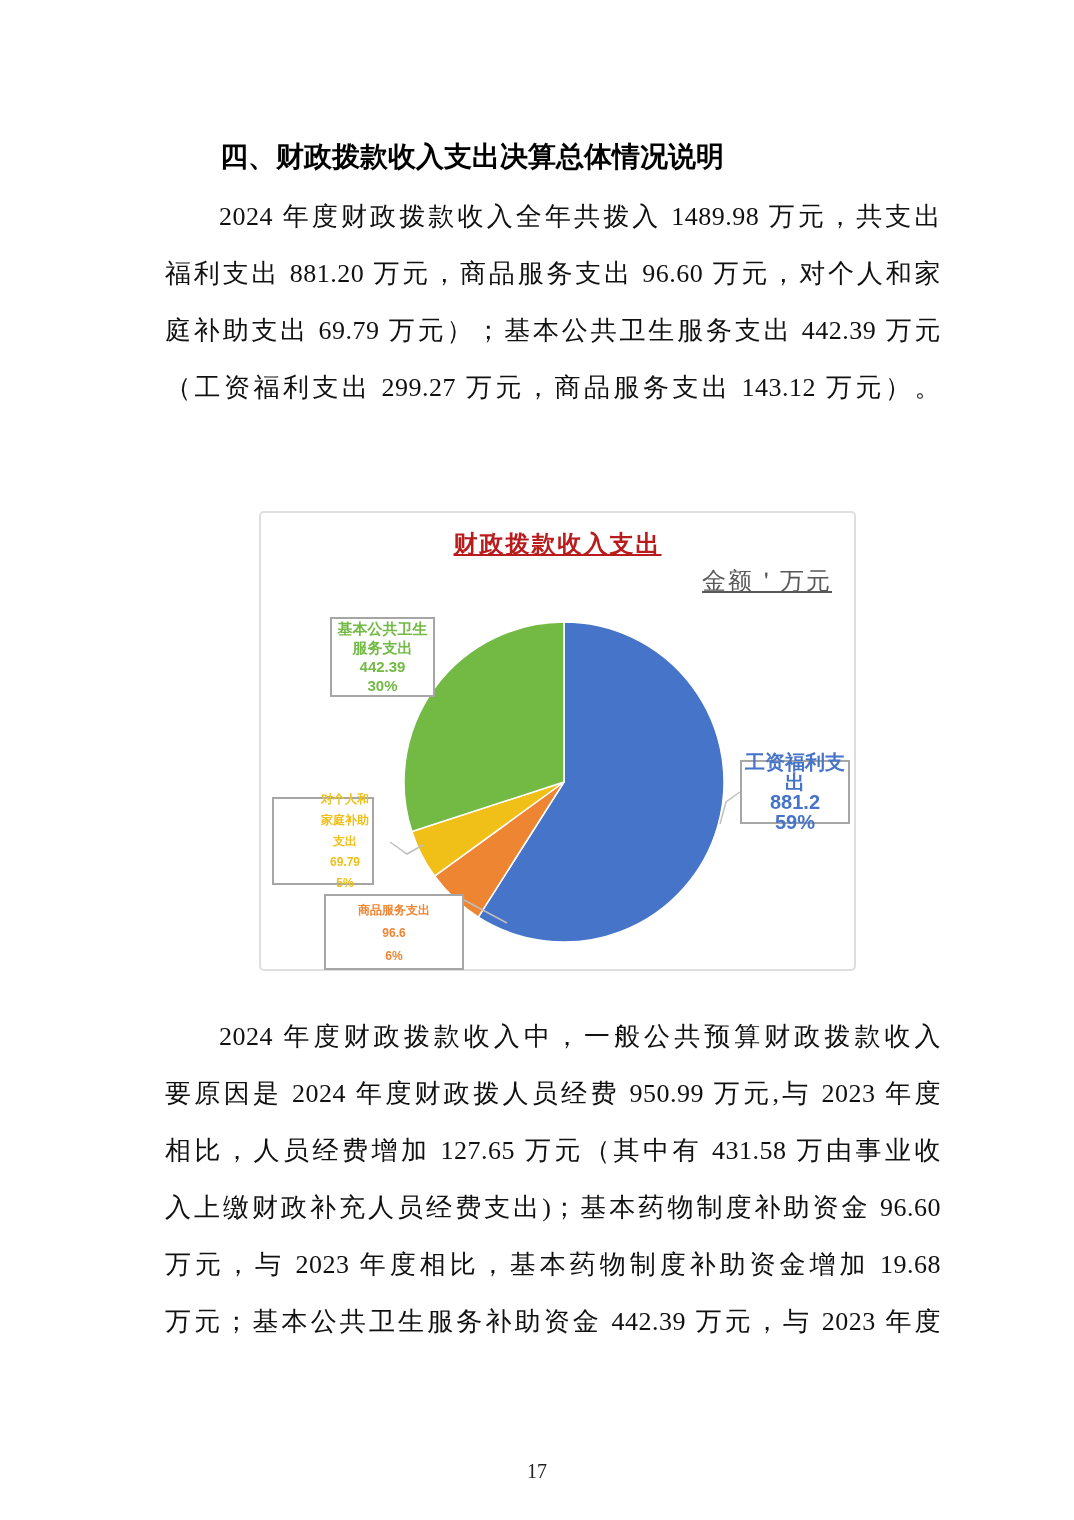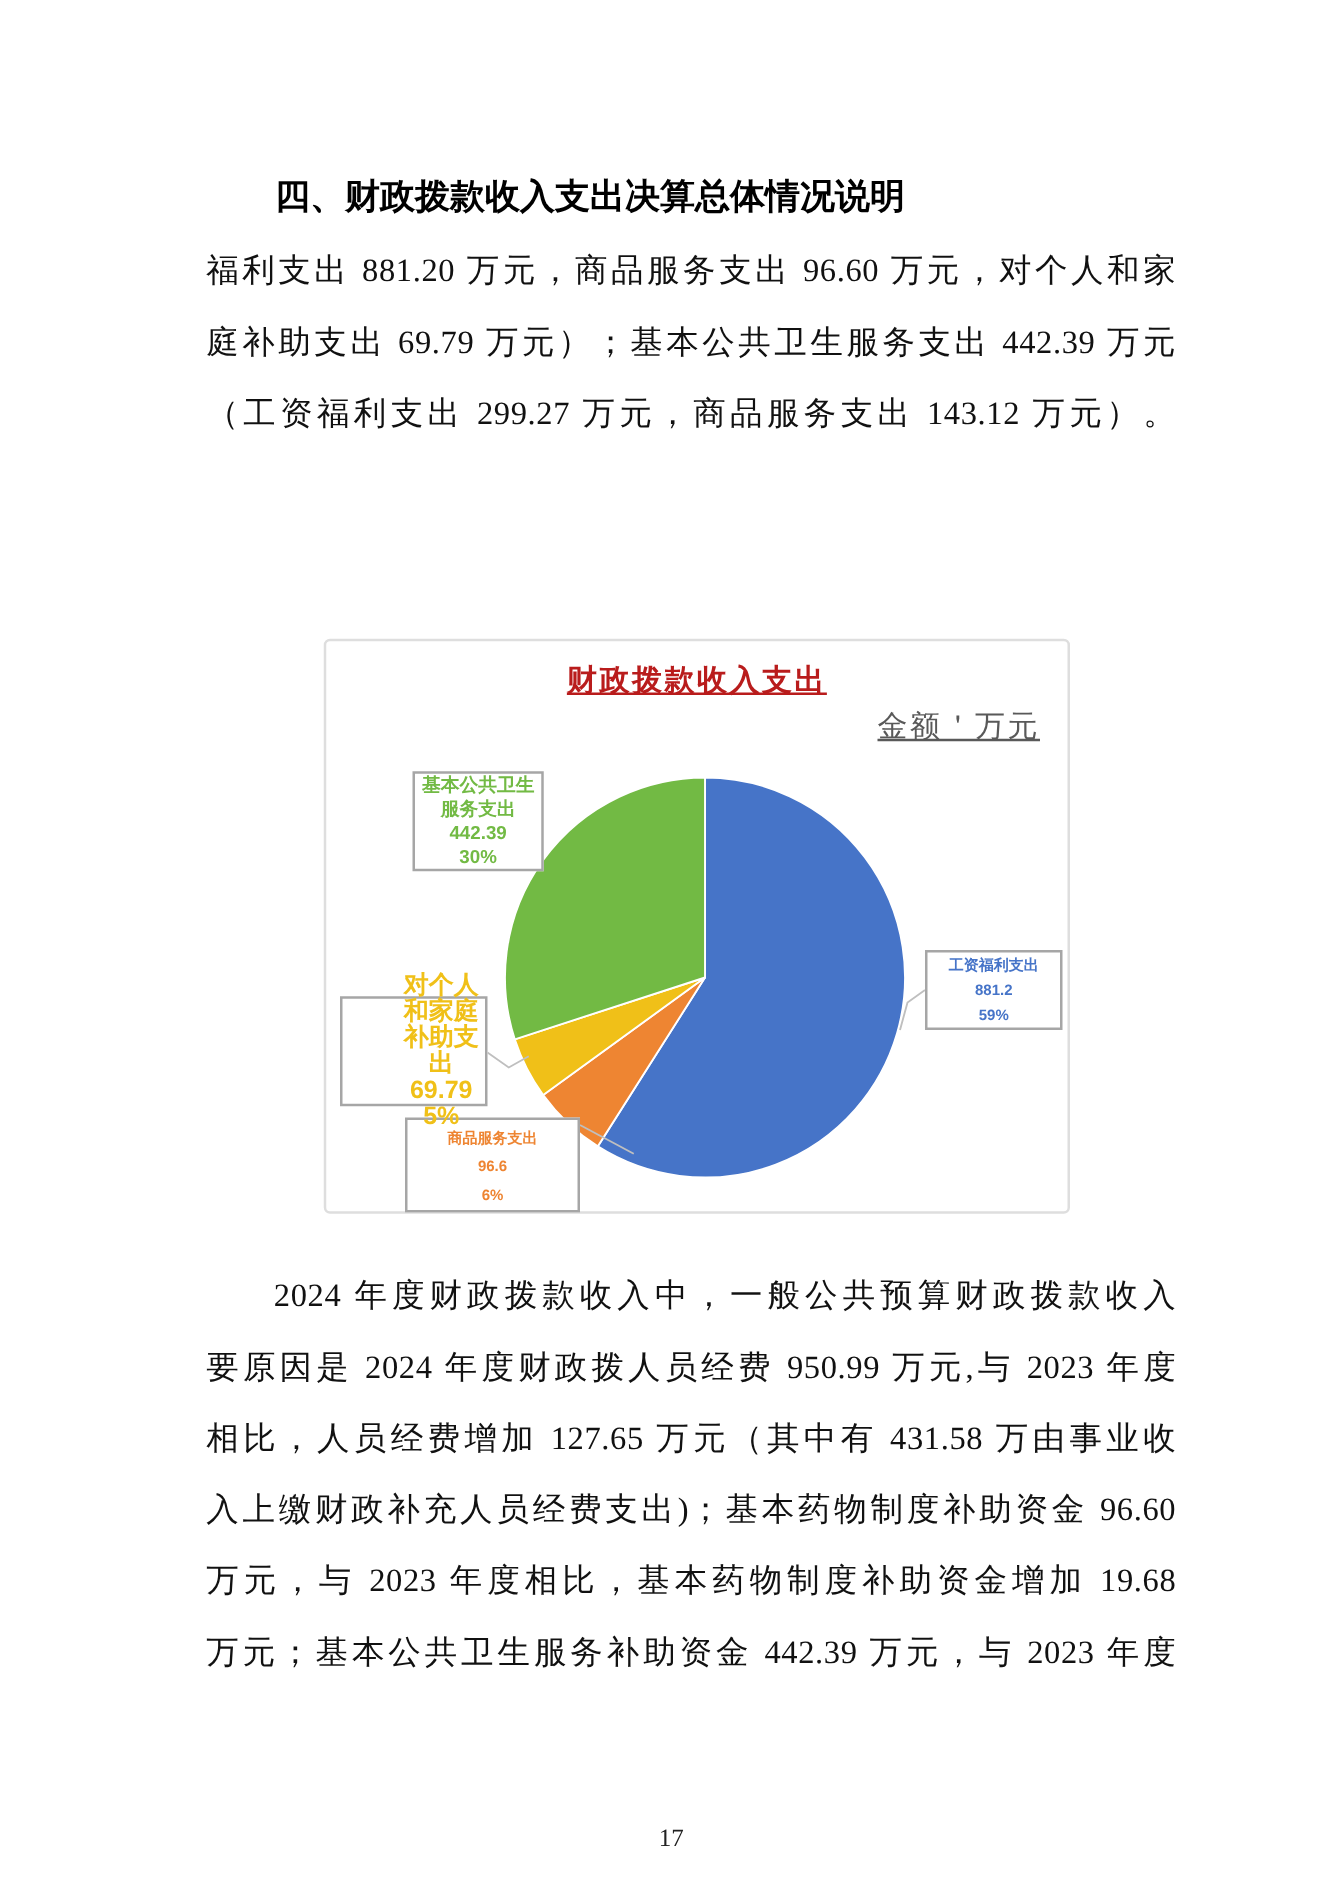--- a/index.html
+++ b/index.html
@@ -49,36 +49,37 @@
   .pie-svg { position:absolute; left:0; top:0; width:597px; height:460px; }
   .callout {
     position:absolute; background:#fff;
     border:2px solid #a6a6a6;
     font-family:"Liberation Sans","DejaVu Sans",sans-serif;
     font-weight:bold; text-align:center;
     display:flex; flex-direction:column; justify-content:center;
   }
   .callout div { width:100%; }
   #callout-green  { left:69px;  top:104px; width:105px; height:80px; font-size:15px; line-height:19px; }
-  #callout-yellow { left:11px;  top:284px; width:118px; height:88px; font-size:20px; line-height:21px;padding-left:44px; }
+  #callout-yellow { left:11px;  top:284px; width:102px; height:88px; font-size:12px; line-height:21px;padding-left:44px; }
   #callout-orange { left:63px;  top:381px; width:140px; height:76px; font-size:12px; line-height:23px;justify-content:flex-end; }
-  #callout-blue   { left:479px; top:247px; width:110px; height:64px; font-size:12px; line-height:20px; }
+  #callout-blue   { left:479px; top:247px; width:110px; height:64px; font-size:20px; line-height:20px; }
   .page-number {
     position:absolute; left:0; top:1460px; width:100%;
     text-align:center; font-size:20px; color:#222;
   }
 </style>
 </head>
 <body>
 
 <div class="page">
 
   <div class="section-title">四、财政拨款收入支出决算总体情况说明</div>
 
   <div class="para" id="para1">
+    <div class="line indent">2024 年度财政拨款收入全年共拨入 1489.98 万元，共支出</div>
     <div class="line">福利支出 881.20 万元，商品服务支出 96.60 万元，对个人和家</div>
     <div class="line">庭补助支出 69.79 万元）；基本公共卫生服务支出 442.39 万元</div>
     <div class="line">（工资福利支出 299.27 万元，商品服务支出 143.12 万元）。</div>
   </div>
 
   <div class="chart-box">
     <svg class="pie-svg" viewBox="0 0 597 460" xmlns="http://www.w3.org/2000/svg">
       <g id="pie-slices">
           <path d="M 303 269 L 303.00 109.00 A 160 160 0 1 1 217.27 404.09 Z" fill="#4674C8" stroke="#ffffff" stroke-width="1.5"></path>
           <path d="M 303 269 L 217.27 404.09 A 160 160 0 0 1 173.56 363.05 Z" fill="#EE8532" stroke="#ffffff" stroke-width="1.5"></path>

